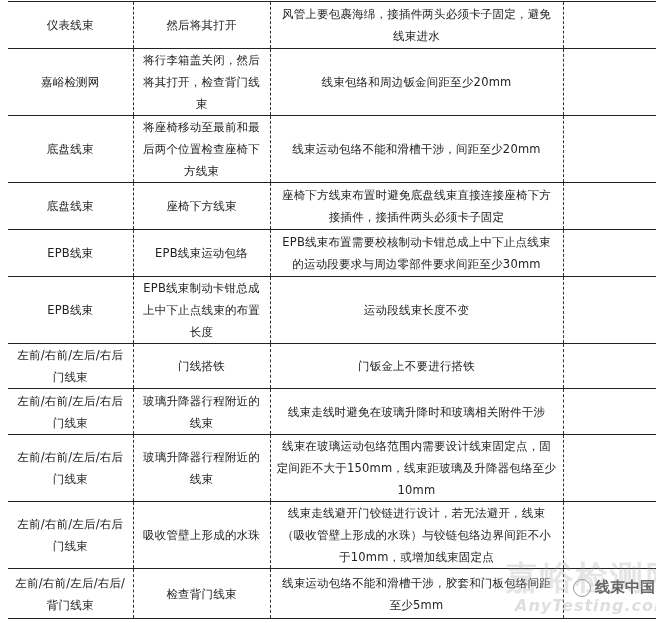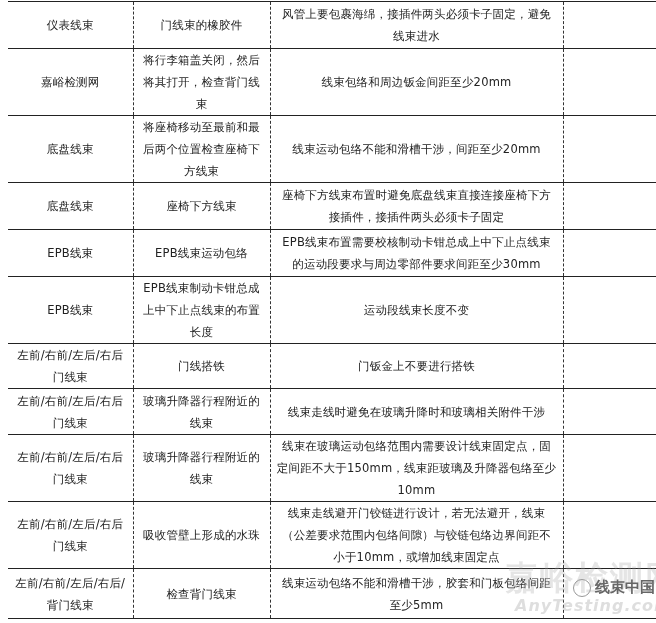--- a/index.html
+++ b/index.html
@@ -30,21 +30,21 @@
 <table class="table">
   <colgroup>
     <col class="c1">
       <col class="c2">
       <col class="c3">
       <col class="c4">
   </colgroup>
   <tbody id="tbody">
     <tr style="height:47px">
       <td>仪表线束</td>
-      <td>门线束的橡胶件</td>
+      <td>然后将其打开</td>
       <td>风管上要包裹海绵，接插件两头必须卡子固定，避免线束进水</td>
       <td></td>
     </tr>
     <tr style="height:66px">
       <td>嘉峪检测网</td>
       <td>将行李箱盖关闭，然后将其打开，检查背门线束</td>
       <td>线束包络和周边钣金间距至少20mm</td>
       <td></td>
     </tr>
     <tr style="height:66px">
@@ -85,21 +85,21 @@
     </tr>
     <tr style="height:65px">
       <td>左前/右前/左后/右后门线束</td>
       <td>玻璃升降器行程附近的线束</td>
       <td>线束在玻璃运动包络范围内需要设计线束固定点，固定间距不大于150mm，线束距玻璃及升降器包络至少10mm</td>
       <td></td>
     </tr>
     <tr style="height:65px">
       <td>左前/右前/左后/右后门线束</td>
       <td>吸收管壁上形成的水珠</td>
-      <td>线束走线避开门铰链进行设计，若无法避开，线束（公差要求范围内包络间隙）与铰链包络边界间距不小于10mm，或增加线束固定点</td>
+      <td>线束走线避开门铰链进行设计，若无法避开，线束（吸收管壁上形成的水珠）与铰链包络边界间距不小于10mm，或增加线束固定点</td>
       <td></td>
     </tr>
     <tr style="height:50px">
       <td>左前/右前/左后/右后/背门线束</td>
       <td>检查背门线束</td>
       <td>线束运动包络不能和滑槽干涉，胶套和门板包络间距至少5mm</td>
       <td></td>
     </tr>
   </tbody>
 </table>

